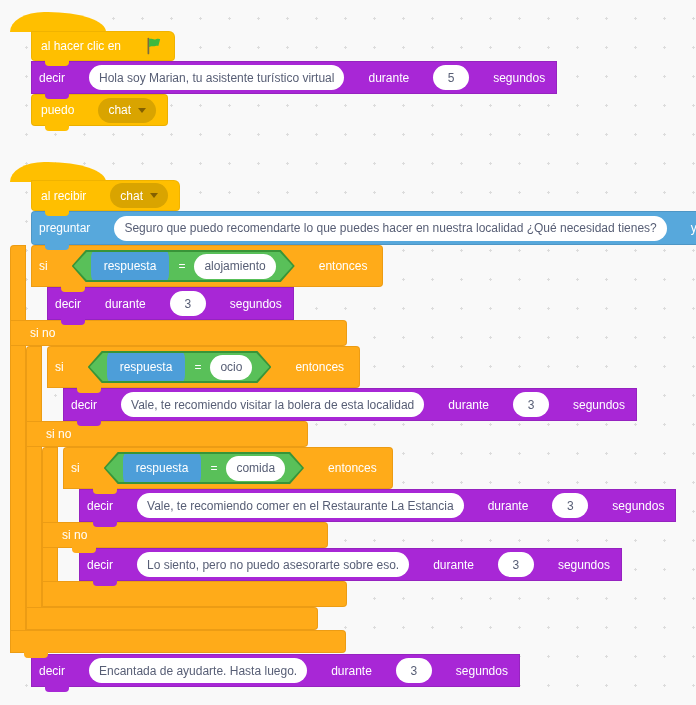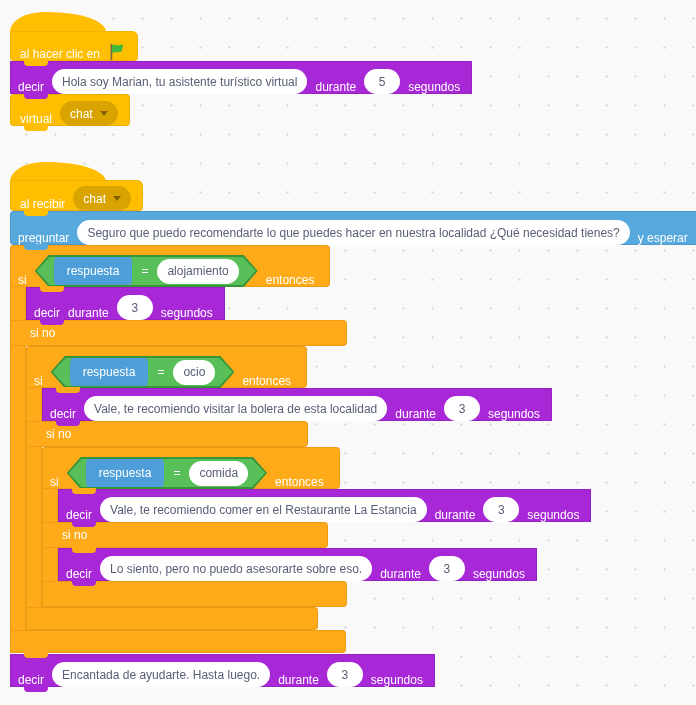--- a/index.html
+++ b/index.html
@@ -3,21 +3,21 @@
 <meta charset="utf-8">
 <style>
   html,body{margin:0;padding:0;}
   body{
     width:696px;height:705px;position:relative;overflow:hidden;
     font-family:"Liberation Sans",sans-serif;font-size:12px;
     background-color:#f9f9f9;
     background-image:radial-gradient(#dcdcdc 1.3px, transparent 1.4px);
     background-size:29px 29px;background-position:12px 4px;
   }
-  .blk{position:absolute;display:inline-flex;align-items:flex-end;gap:8px;color:#fff;white-space:nowrap;}
+  .blk{position:absolute;display:inline-flex;align-items:center;gap:24px;color:#fff;white-space:nowrap;margin-left:21px;}
   .lbl{color:#fff;}
   
   .oval{background:#fff;color:#575e75;border-radius:14px;height:25px;display:inline-flex;align-items:center;padding:0 10px;}
   .num{min-width:16px;justify-content:center;}
   
   .say{background:#a827d6;height:33px;border-radius:0;padding:0 12px 0 8px;box-shadow:inset 0 0 0 1px rgba(0,0,0,.10);}
   
   .ask{background:#57a8dc;height:34px;border-radius:4px;padding:0 12px 0 8px;box-shadow:inset 0 0 0 1px rgba(0,0,0,.10);}
   
   .hat-dome{position:absolute;background:#ffbf00;width:96px;height:20px;border-radius:34px 58px 0 0 / 20px 20px 0 0;}
@@ -55,21 +55,21 @@
 <div class="blk say" style="left:10px;top:61px;">
   <span class="lbl">decir</span>
   <span class="oval">Hola soy Marian, tu asistente turístico virtual</span>
   <span class="lbl">durante</span>
   <span class="oval num">5</span>
   <span class="lbl">segundos</span>
   <span class="tab"></span>
 </div>
 
 <div class="blk evt" style="left:10px;top:94px;">
-  <span class="lbl">virtual</span>
+  <span class="lbl">puedo</span>
   <span class="pill-dd">
     <span>chat</span>
     <span class="caret"></span>
   </span>
   <span class="tab"></span>
 </div>
 
 <div class="hat-dome" style="left:10px;top:162px;"></div>
 <div class="blk hat-row" style="left:10px;top:180px;height:31px;">
   <span class="lbl">al recibir</span>

